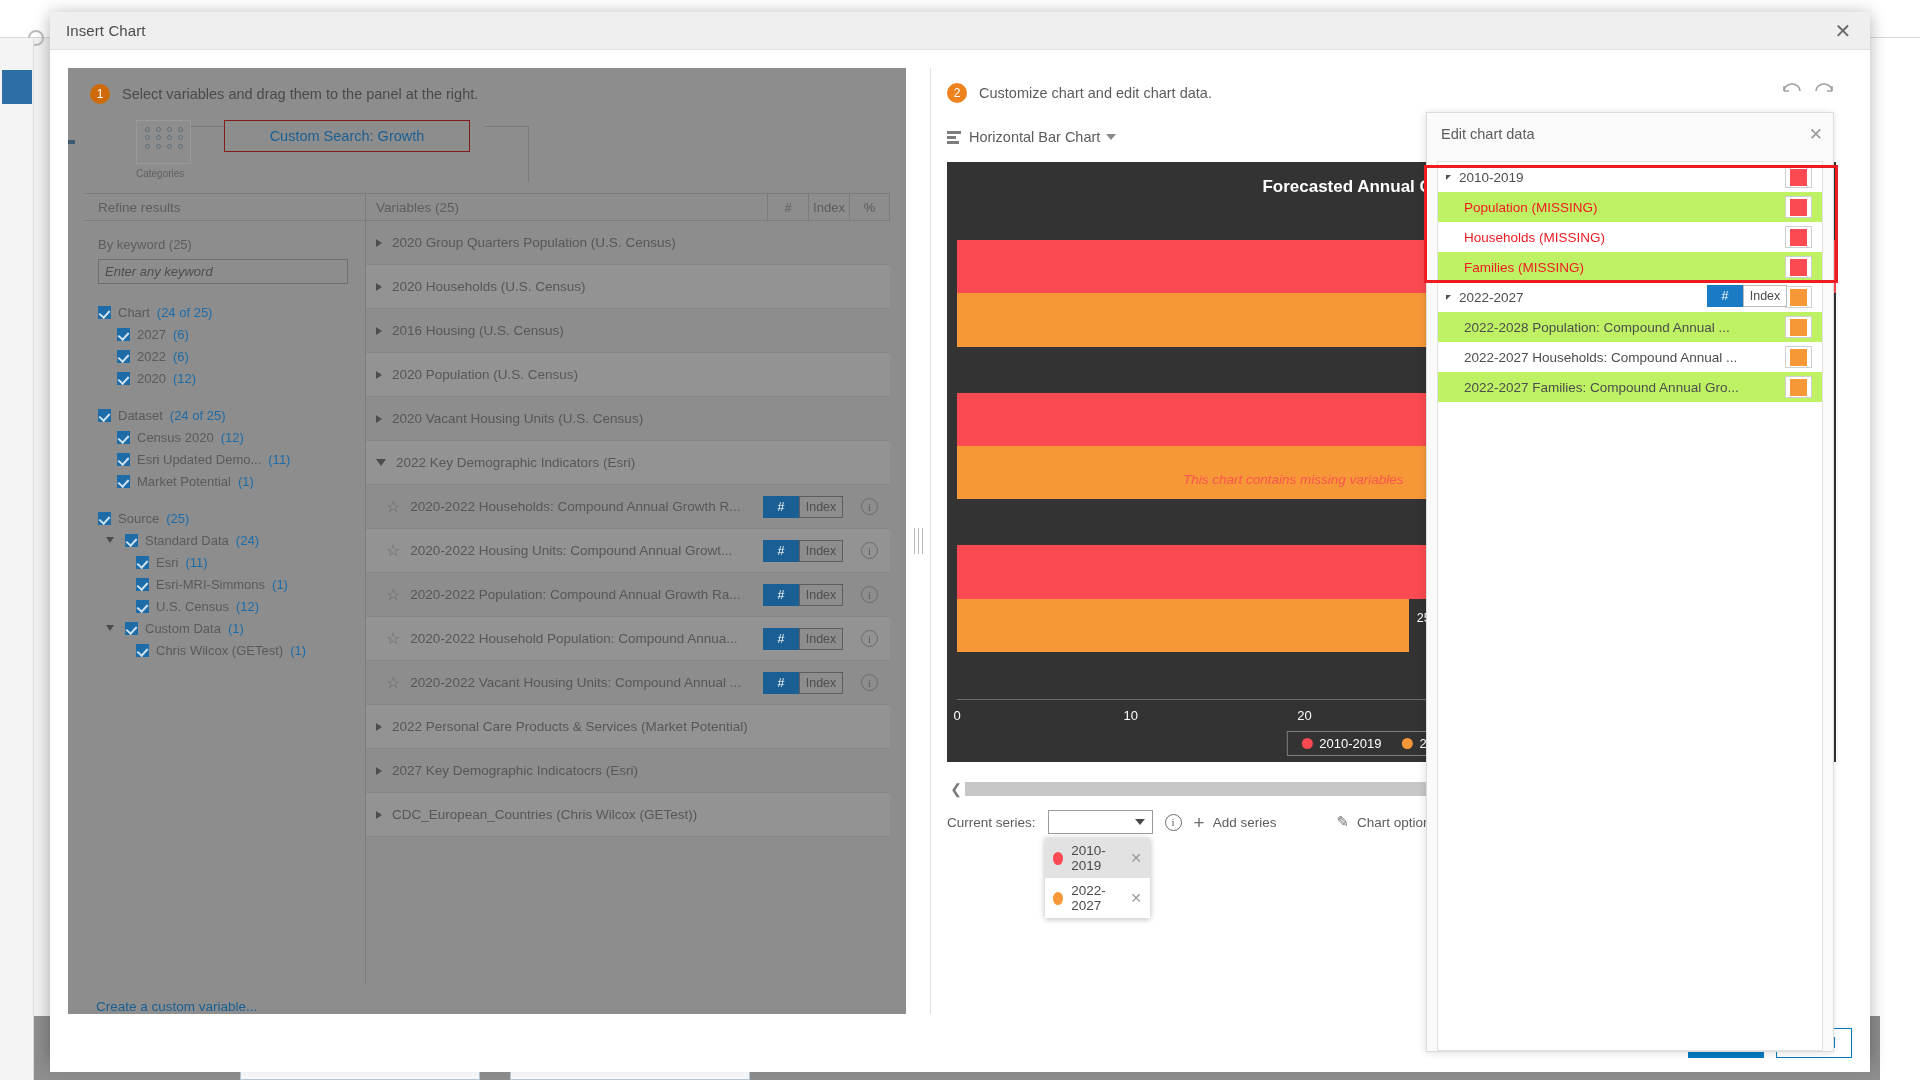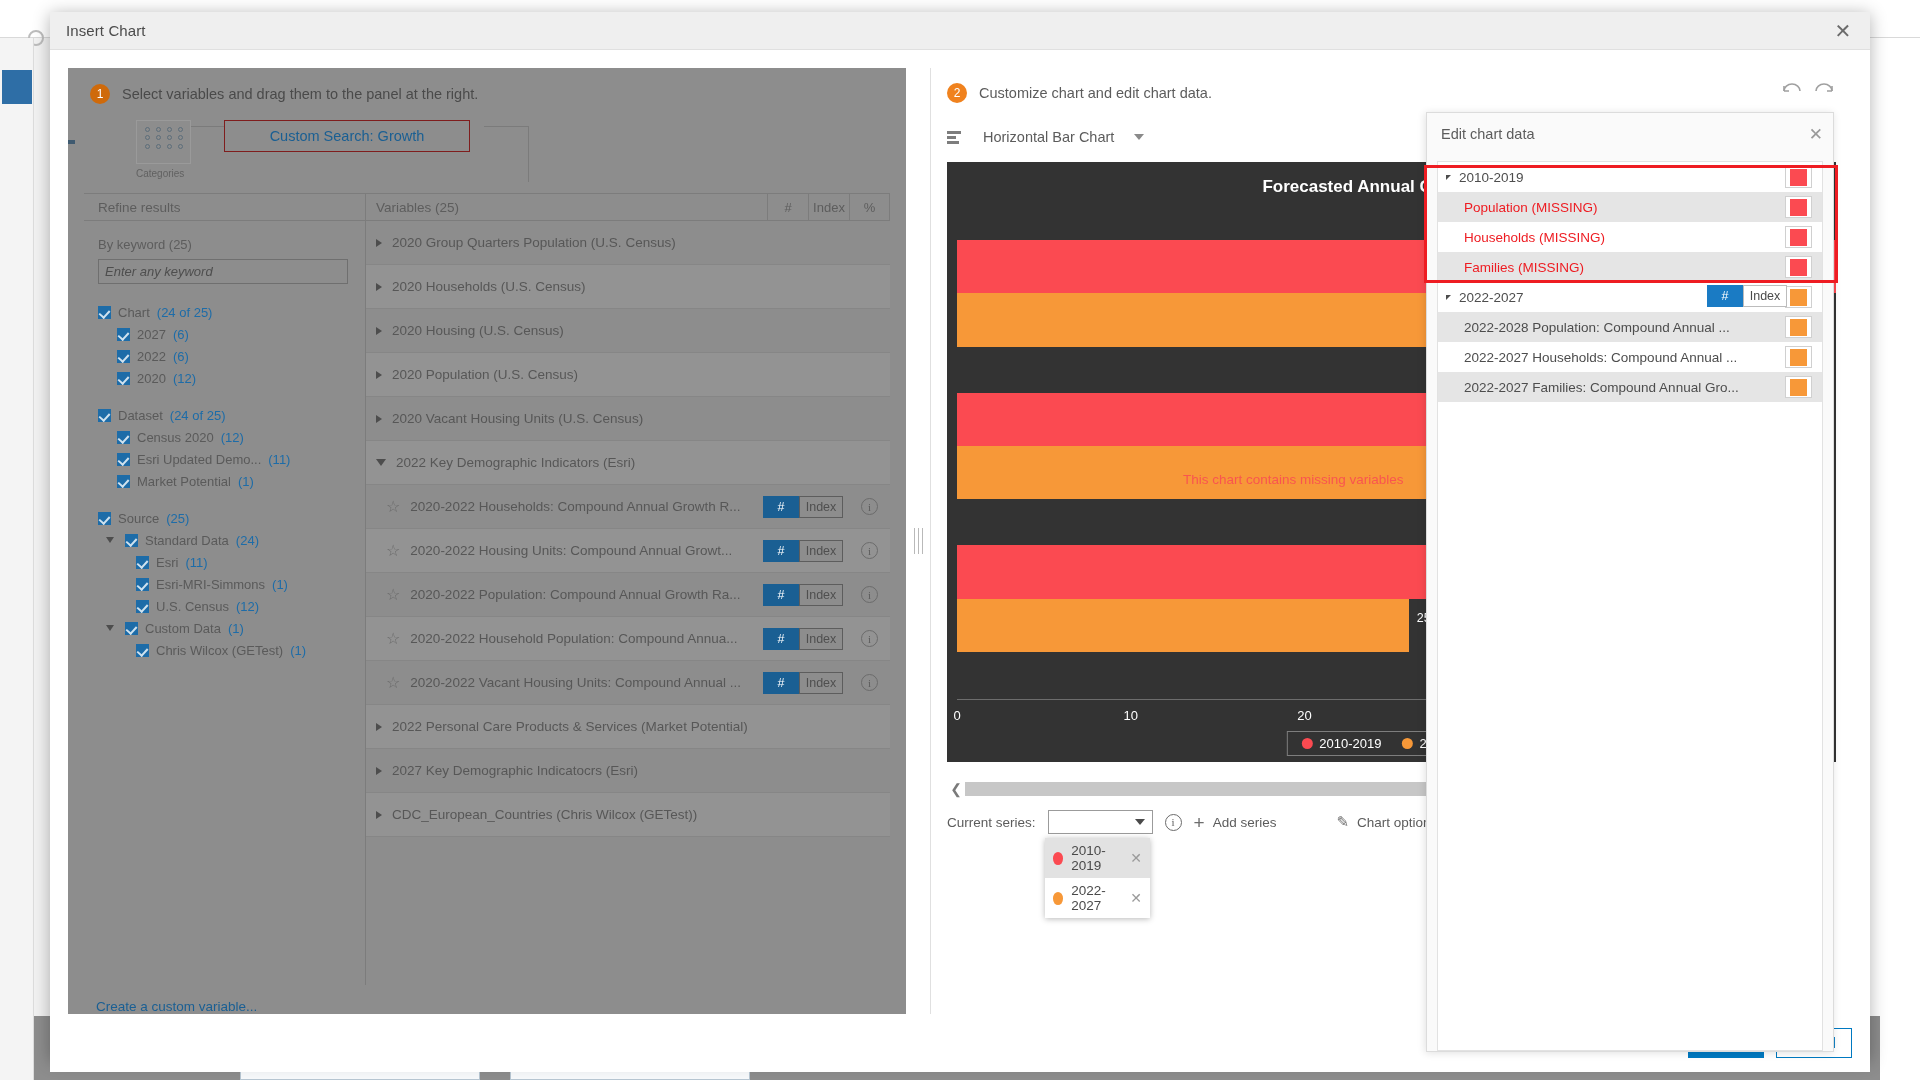--- a/index.html
+++ b/index.html
@@ -144,21 +144,21 @@
   
   .step2 {
     flex:1; display:flex; flex-direction:column; border-left:1px solid #e0e0e0; position:relative;
     min-width:0;
   }
   .step2-head { display:flex; align-items:center; padding: 14px 0 0 16px; }
   .undo-redo { margin-left:auto; display:flex; gap:12px; padding-right: 16px; color:#9a9a9a;}
   .arc-btn { cursor:pointer; }
 
   .chartbar { display:flex; align-items:center; padding: 22px 16px 0 16px; }
-  .charttype { display:flex; align-items:center; gap:20px; font-size:14.5px; color:#5c5c5c; cursor:pointer;}
+  .charttype { display:flex; align-items:center; gap:6px; font-size:14.5px; color:#5c5c5c; cursor:pointer;}
   .bar-ico { display:flex; flex-direction:column; gap:2px; width:16px;}
   .bar-ico i { display:block; height:3px; background:#7d7d7d;}
   .caret { width:0;height:0;border-left:5px solid transparent;border-right:5px solid transparent;border-top:6px solid #8a8a8a;}
   .edit-data-link { margin-left:auto; display:flex; align-items:center; gap:12px; font-size:14px; color:#1a7bc4; cursor:pointer;}
   .cnt-badge { position:relative; width:30px; height:22px; font-size:12.5px; color:#5c5c5c; display:flex; align-items:center; justify-content:center;}
   .cnt-badge svg { position:absolute; inset:0; }
 
   .chart-outer { padding: 14px 16px 0 16px; display:flex; flex-direction:column; min-height:0; }
   .chart-card { background:#333333; height: 600px; position:relative; overflow:hidden;}
   .chart-title { text-align:center; color:#ffffff; font-size:17px; font-weight:bold; padding-top:15px;}
@@ -211,21 +211,21 @@
     display:flex; flex-direction:column; z-index:20;
   }
   .ecd-head { height:42px; display:flex; align-items:center; padding: 0 10px 0 14px; }
   .ecd-title { font-size:14.5px; color:#5c5c5c;}
   .ecd-close { margin-left:auto; color:#9a9a9a; font-size:17px; cursor:pointer;}
   .ecd-list { margin: 6px 10px 0 10px; background:#fff; border:1px solid #e2e2e2; flex:1; overflow:hidden;}
   .ecd-row {
     height:30px; display:flex; align-items:center; padding-left:10px; font-size:13.5px;
     color:#4d4d4d; gap:6px; position:relative;
   }
-  .ecd-row.alt { background:#e5e5e5; }
+  .ecd-row.alt { background:#bef264; }
   .ecd-row.group { padding-left:8px; }
   .ecd-row.child { padding-left:26px; }
   .ecd-row.missing { color:#ee1c22; }
   .ecd-row .nm { flex:1; white-space:nowrap; overflow:hidden; text-overflow:ellipsis; padding-right:8px;}
   .swatch-wrap { width:27px; height:22px; border:1px solid #d0d0d0; background:#fff; display:flex; align-items:center; justify-content:center; margin-right:10px; flex:0 0 27px;}
   .swatch { width:17px; height:17px; display:block;}
   .tri-sm { width:0;height:0;border-top:5px solid #4d4d4d;border-right:5px solid transparent; flex:0 0 5px; margin-right:2px;}
   .ecd-highlight {
     position:absolute; left: -3px; top: 52px; width: 414px; height: 118px;
     border: 3px solid #ee1c22; pointer-events:none; z-index:25;
@@ -409,21 +409,21 @@
                 <div class="var-row">
                   <span class="tri"></span>
                   <span class="var-name">2020 Group Quarters Population (U.S. Census)</span>
                 </div>
                 <div class="var-row alt">
                   <span class="tri"></span>
                   <span class="var-name">2020 Households (U.S. Census)</span>
                 </div>
                 <div class="var-row">
                   <span class="tri"></span>
-                  <span class="var-name">2020 Housing (U.S. Census)</span>
+                  <span class="var-name">2016 Housing (U.S. Census)</span>
                 </div>
                 <div class="var-row alt">
                   <span class="tri"></span>
                   <span class="var-name">2020 Population (U.S. Census)</span>
                 </div>
                 <div class="var-row">
                   <span class="tri"></span>
                   <span class="var-name">2020 Vacant Housing Units (U.S. Census)</span>
                 </div>
                 <div class="var-row alt">
@@ -556,21 +556,21 @@
                   <div class="bar-lbl" style="left: calc(89.76% + 8px); top: 12%;">44.88%</div>
                   <div class="bar s2" style="width: 57.8%; background: rgb(247, 152, 56);"></div>
                   <div class="bar-lbl" style="left: calc(57.8% + 8px); top: 62%;">28.90%</div>
                 </div>
                 <div class="grp" style="top: 71%; height: 23.3333%;">
                   <div class="bar s1" style="width: 81.6%; background: rgb(251, 74, 81);"></div>
                   <div class="bar-lbl" style="left: calc(81.6% + 8px); top: 12%;">40.80%</div>
                   <div class="bar s2" style="width: 51.98%; background: rgb(247, 152, 56);"></div>
                   <div class="bar-lbl" style="left: calc(51.98% + 8px); top: 62%;">25.99%</div>
                 </div>
-                <div class="missing-note" style="color: rgb(249, 85, 79); left: 26%; top: 55%;">This chart contains missing variables</div>
+                <div class="missing-note" style="color: rgb(249, 85, 79); left: 26%; top: 55%; font-style: italic;">This chart contains missing variables</div>
               </div>
             <div class="axis"></div>
             <div class="ticks" id="ticks">
                 <span class="tick" style="left: 0%;">0</span>
                 <span class="tick" style="left: 20%;">10</span>
                 <span class="tick" style="left: 40%;">20</span>
                 <span class="tick" style="left: 60%;">30</span>
                 <span class="tick" style="left: 80%;">40</span>
               </div>
             <div class="legend" id="legend">

